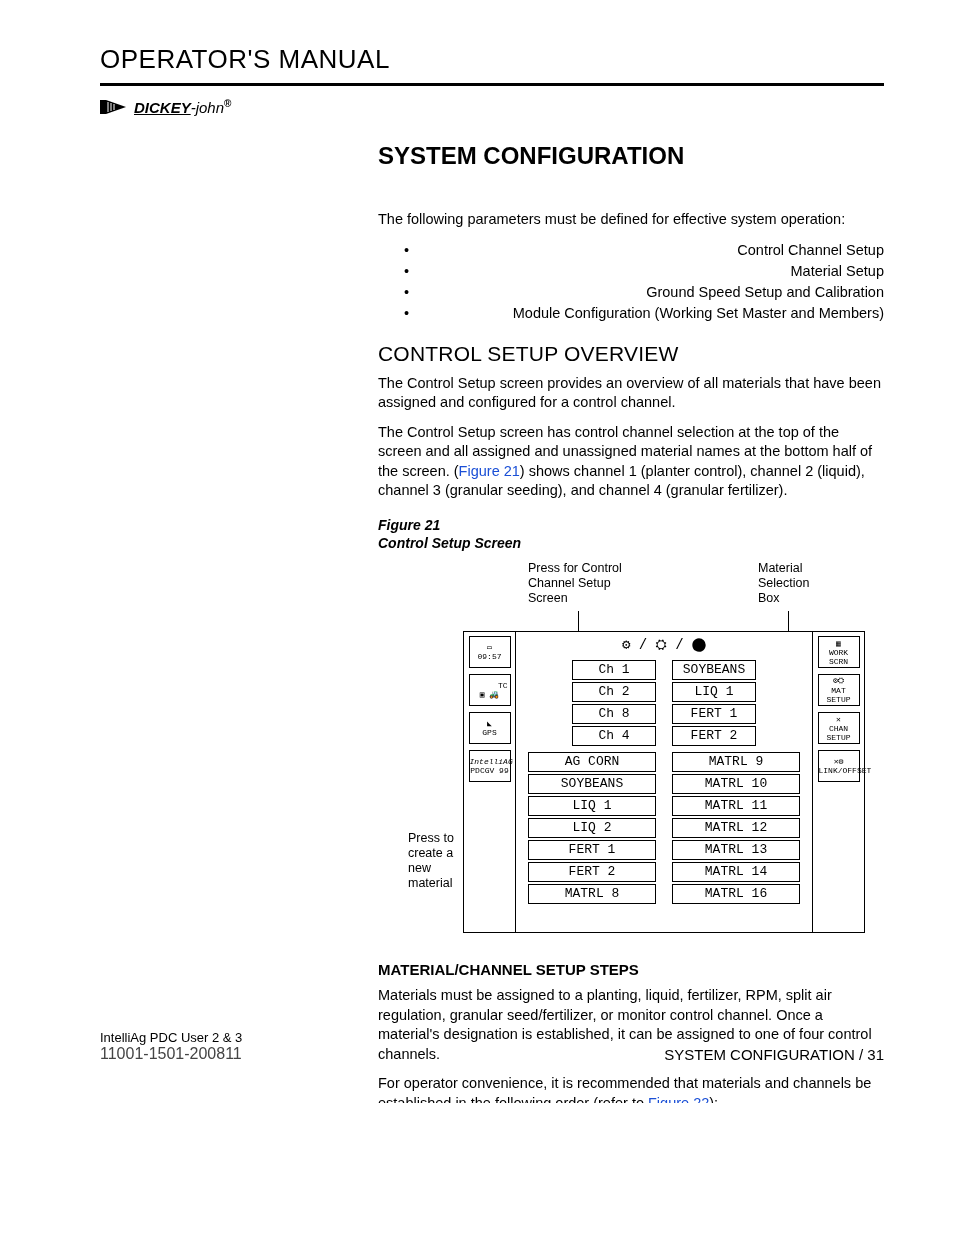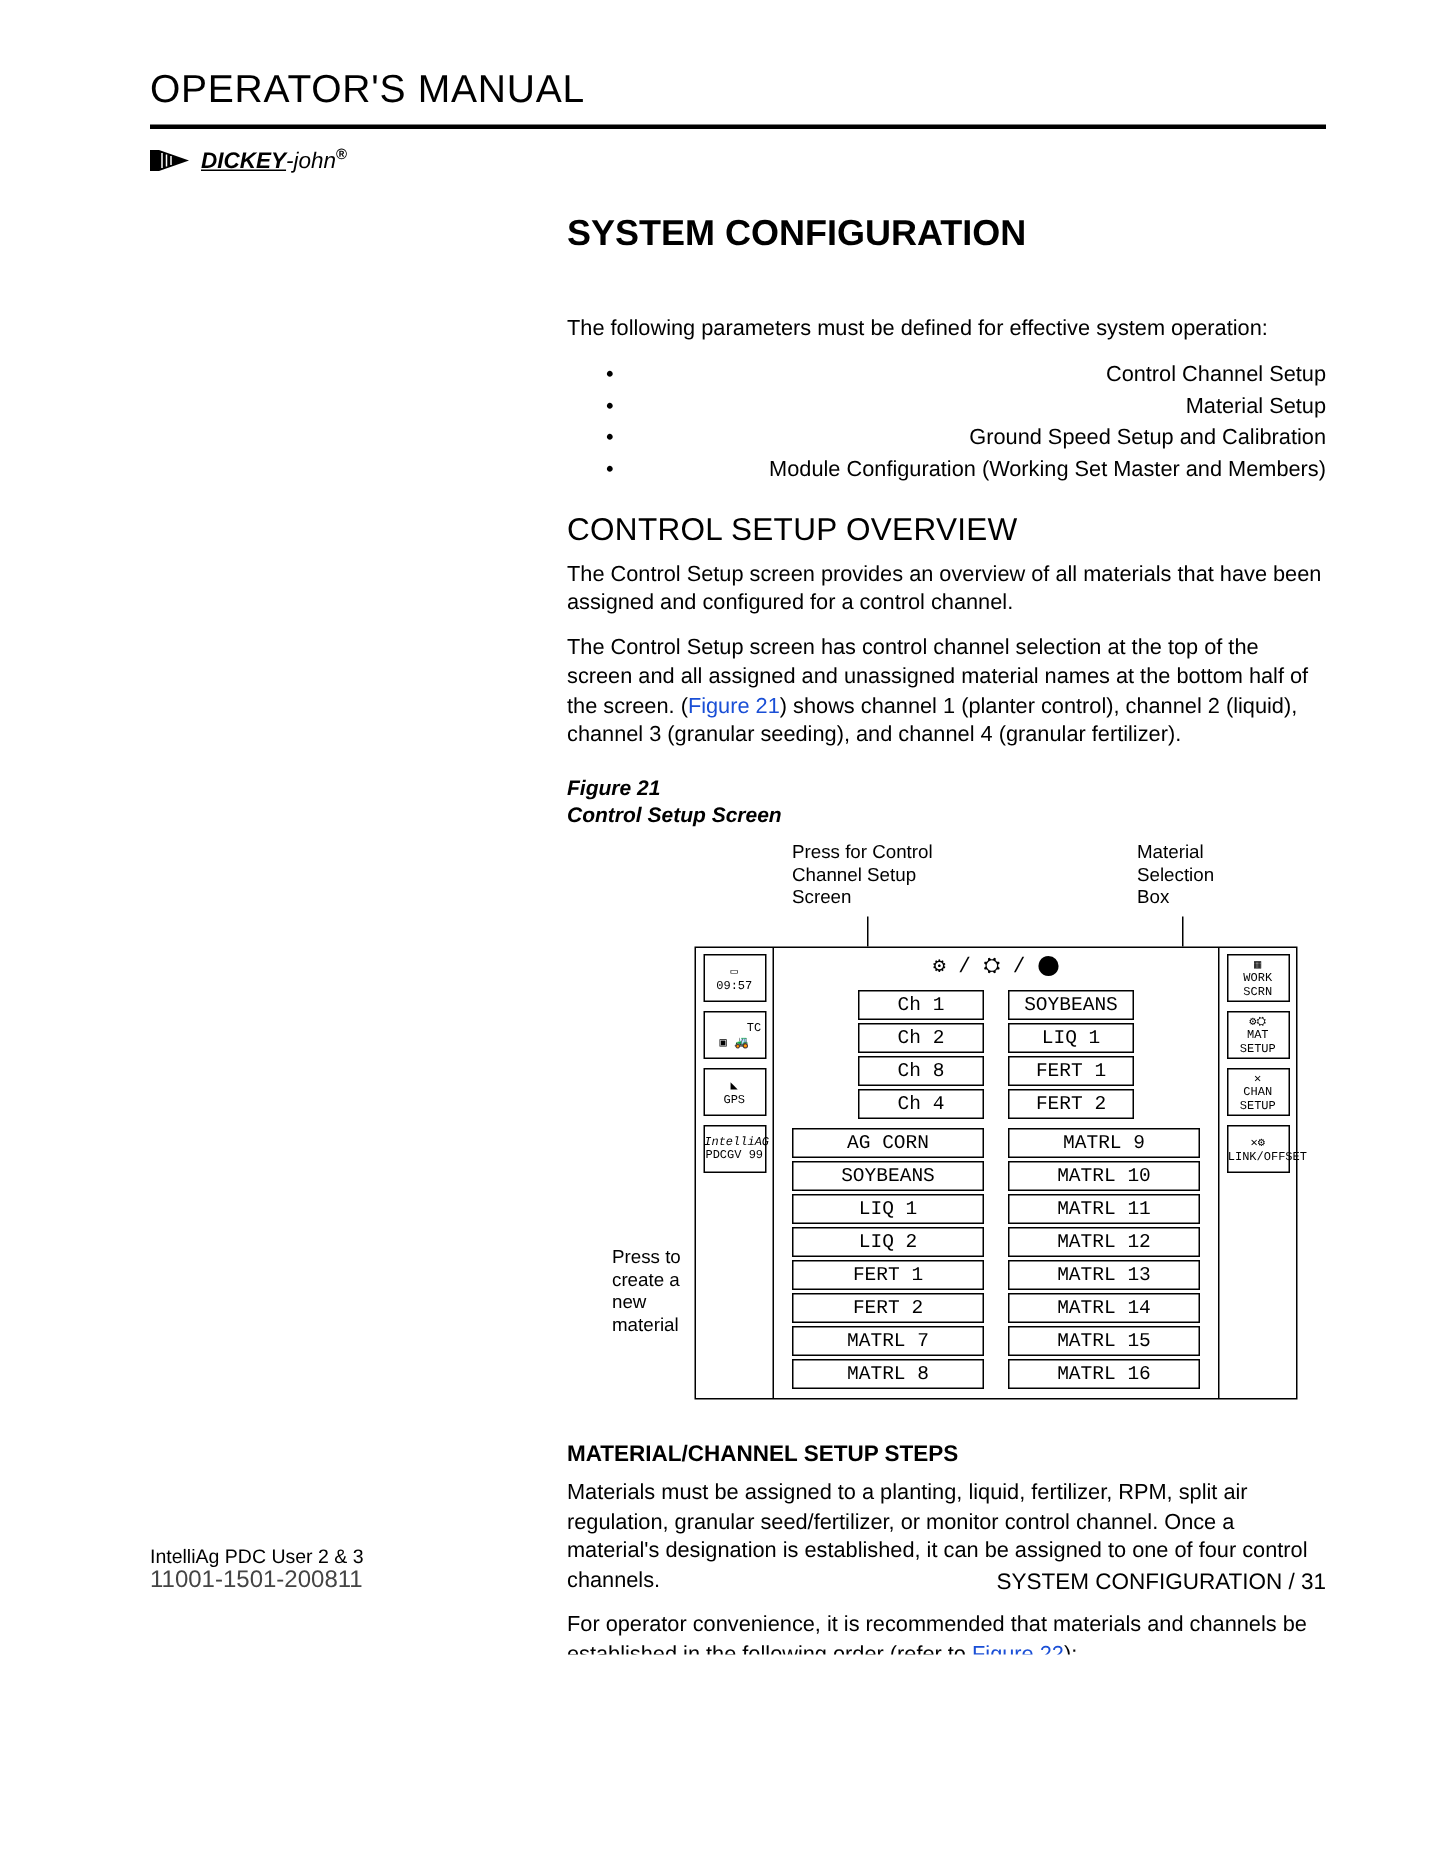--- a/index.html
+++ b/index.html
@@ -278,24 +278,20 @@
               </div>
             <div class="row-pair">
                 <div class="cell">FERT 1</div>
                 <div class="cell">MATRL 13</div>
               </div>
             <div class="row-pair">
                 <div class="cell">FERT 2</div>
                 <div class="cell">MATRL 14</div>
               </div>
             <div class="row-pair">
-                <div class="cell">MATRL 7</div>
-                <div class="cell">MATRL 15</div>
-              </div>
-            <div class="row-pair">
                 <div class="cell">MATRL 8</div>
                 <div class="cell">MATRL 16</div>
               </div>
           </div>
         </div>
         <div class="device-right">
           <div class="mini">
               <span>▦</span>
               <span>WORK SCRN</span>
             </div>

